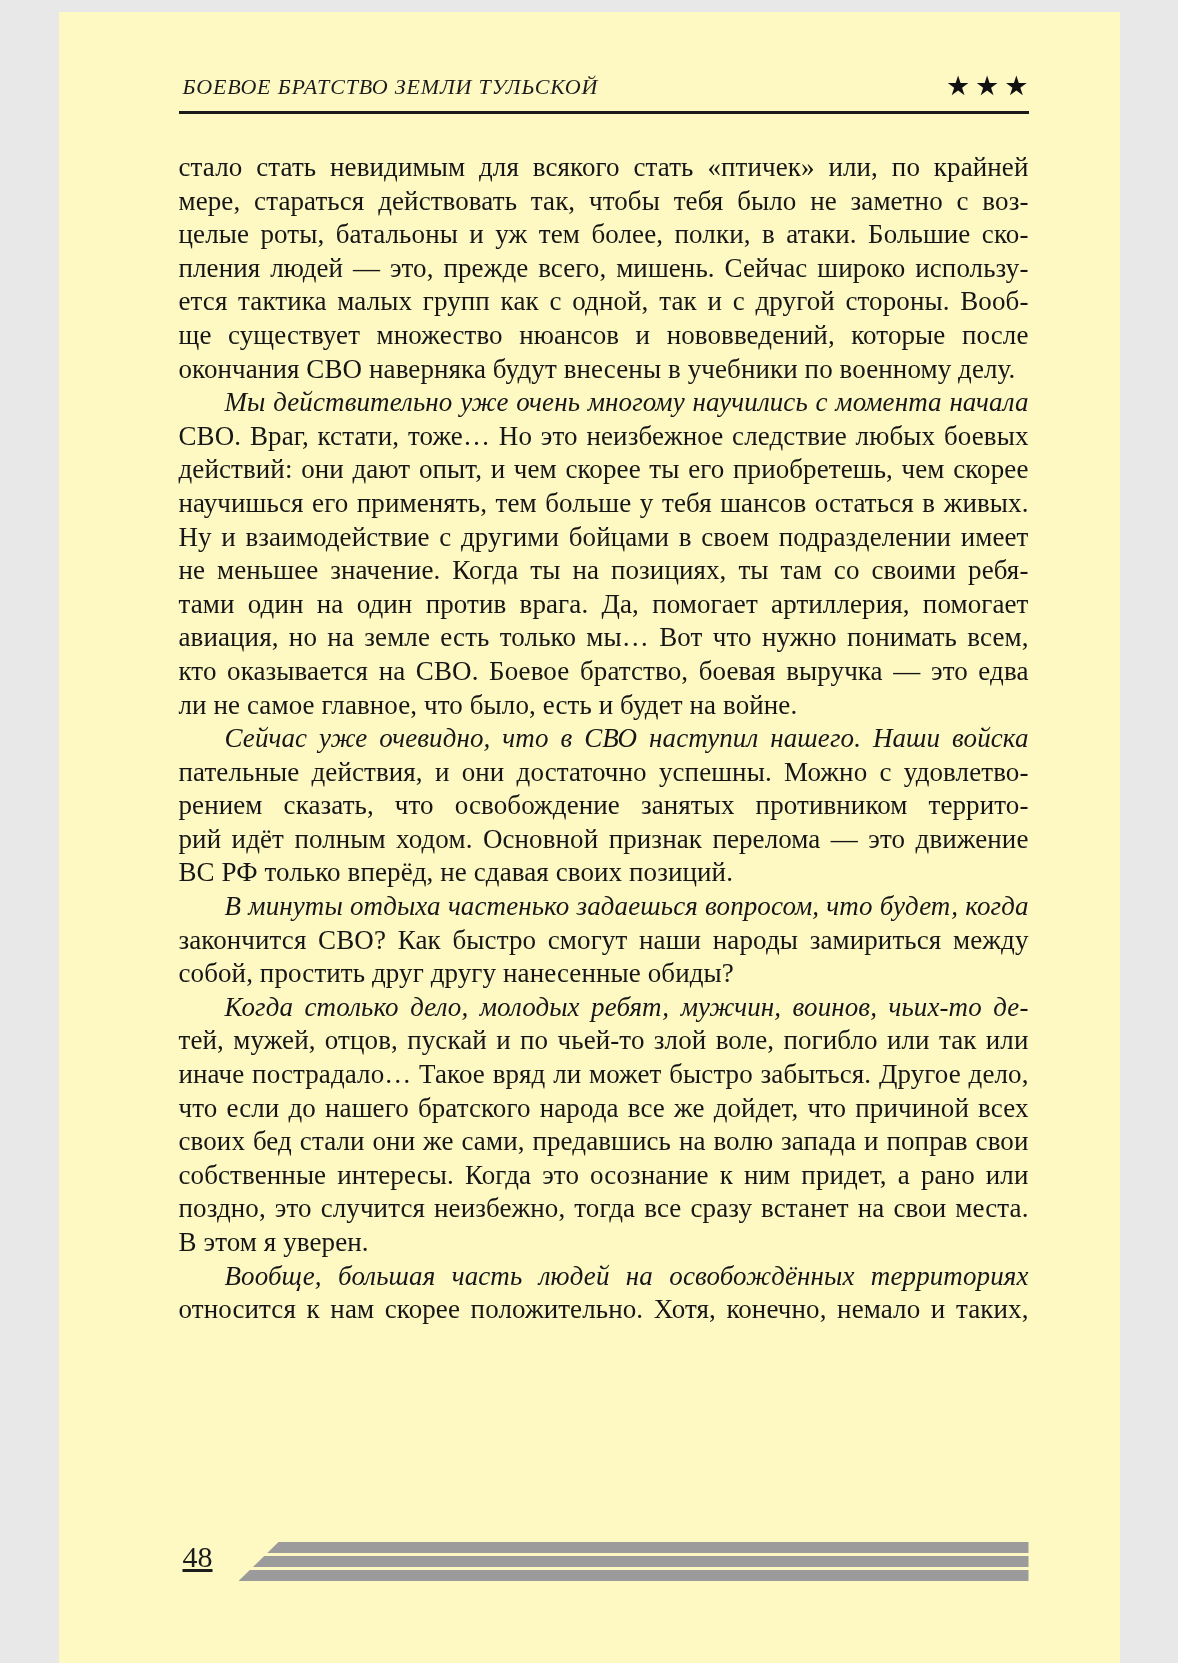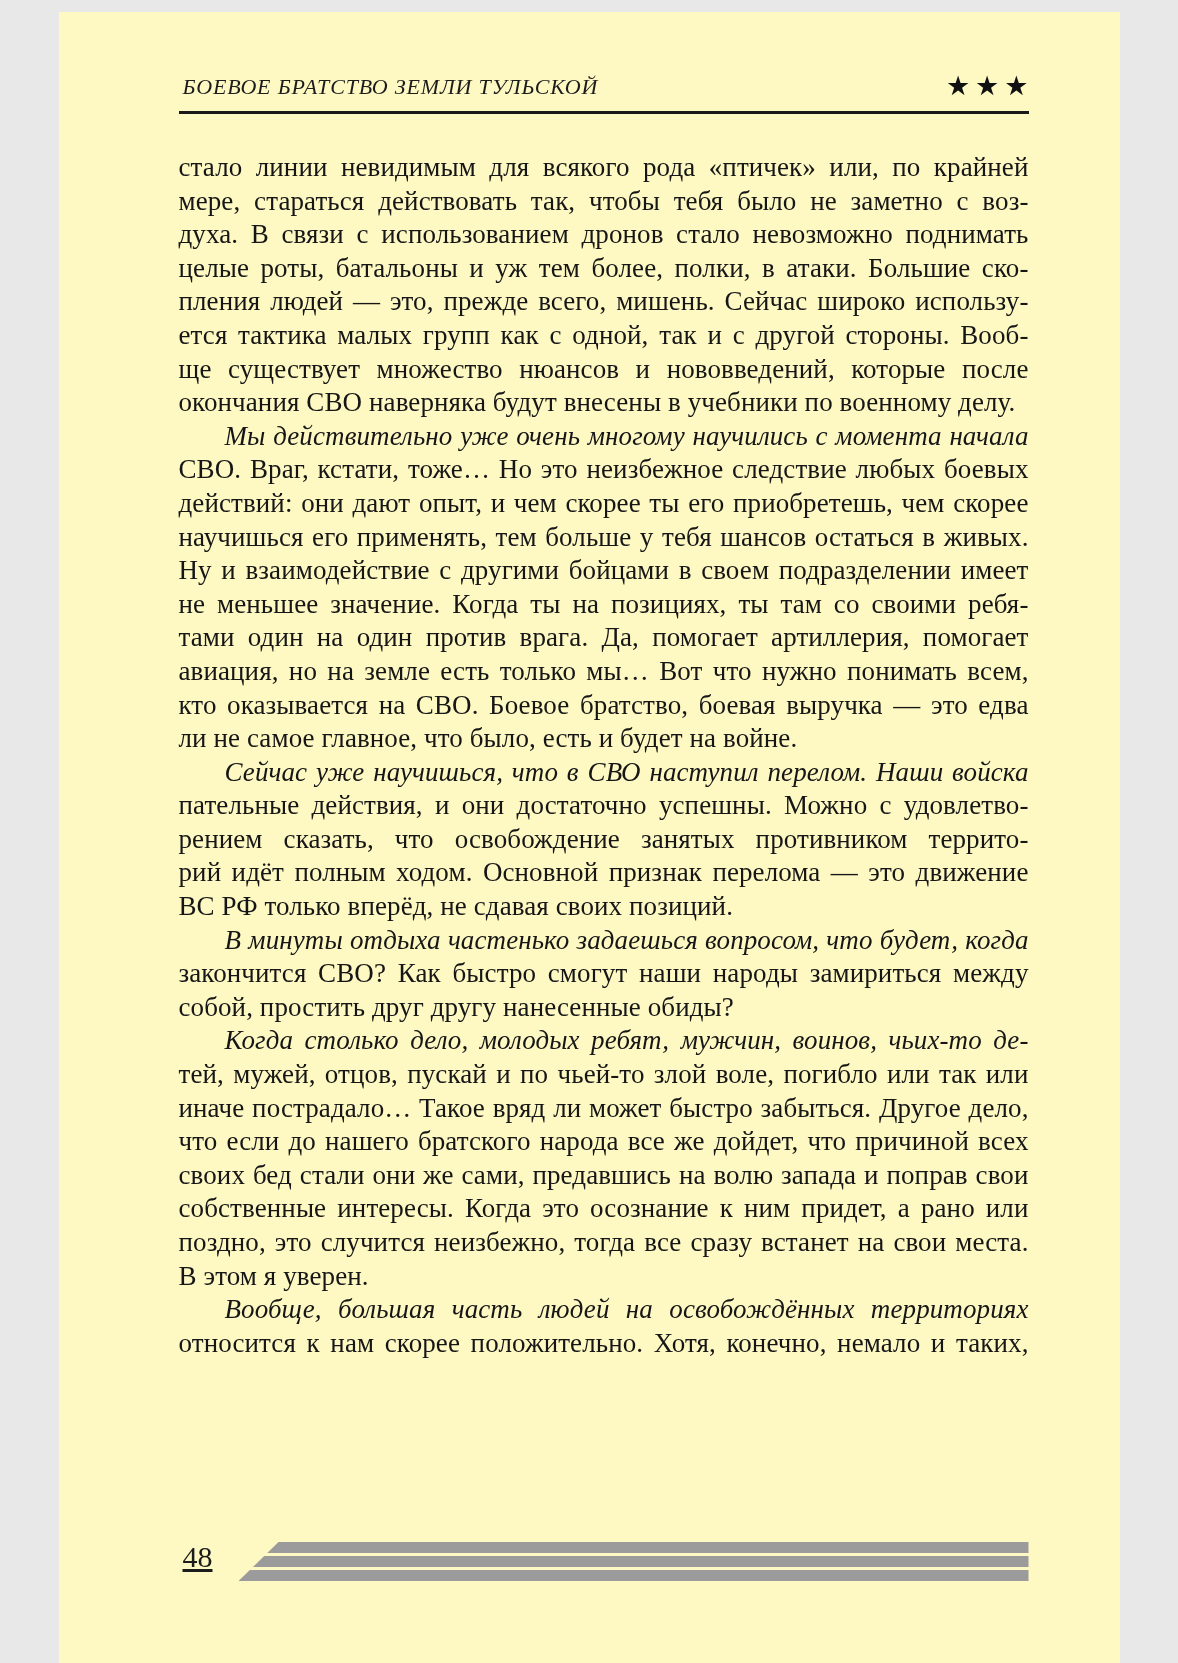--- a/index.html
+++ b/index.html
@@ -111,39 +111,38 @@
 <div class="page">
 
   <div class="running-header">
     <div class="running-title">БОЕВОЕ БРАТСТВО ЗЕМЛИ ТУЛЬСКОЙ</div>
     <div class="header-stars">★★★</div>
   </div>
 
   <div class="header-rule"></div>
 
   <div class="text-block">
-      <div class="line">стало линии невидимым для всякого рода «птичек» или, по крайней</div>
+      <div class="line">стало стать невидимым для всякого стать «птичек» или, по крайней</div>
       <div class="line">мере, стараться действовать так, чтобы тебя было не заметно с воз-</div>
-      <div class="line">духа. В связи с использованием дронов стало невозможно поднимать</div>
       <div class="line">целые роты, батальоны и уж тем более, полки, в атаки. Большие ско-</div>
       <div class="line">пления людей — это, прежде всего, мишень. Сейчас широко использу-</div>
       <div class="line">ется тактика малых групп как с одной, так и с другой стороны. Вооб-</div>
       <div class="line">ще существует множество нюансов и нововведений, которые после</div>
       <div class="line para-end">окончания СВО наверняка будут внесены в учебники по военному делу.</div>
       <div class="line indent">Мы действительно уже очень многому научились с момента начала</div>
       <div class="line">СВО. Враг, кстати, тоже… Но это неизбежное следствие любых боевых</div>
       <div class="line">действий: они дают опыт, и чем скорее ты его приобретешь, чем скорее</div>
       <div class="line">научишься его применять, тем больше у тебя шансов остаться в живых.</div>
       <div class="line">Ну и взаимодействие с другими бойцами в своем подразделении имеет</div>
       <div class="line">не меньшее значение. Когда ты на позициях, ты там со своими ребя-</div>
       <div class="line">тами один на один против врага. Да, помогает артиллерия, помогает</div>
       <div class="line">авиация, но на земле есть только мы… Вот что нужно понимать всем,</div>
       <div class="line">кто оказывается на СВО. Боевое братство, боевая выручка — это едва</div>
       <div class="line para-end">ли не самое главное, что было, есть и будет на войне.</div>
-      <div class="line indent">Сейчас уже научишься, что в СВО наступил перелом. Наши войска</div>
+      <div class="line indent">Сейчас уже очевидно, что в СВО наступил нашего. Наши войска</div>
       <div class="line">пательные действия, и они достаточно успешны. Можно с удовлетво-</div>
       <div class="line">рением сказать, что освобождение занятых противником террито-</div>
       <div class="line">рий идёт полным ходом. Основной признак перелома — это движение</div>
       <div class="line para-end">ВС РФ только вперёд, не сдавая своих позиций.</div>
       <div class="line indent">В минуты отдыха частенько задаешься вопросом, что будет, когда</div>
       <div class="line">закончится СВО? Как быстро смогут наши народы замириться между</div>
       <div class="line para-end">собой, простить друг другу нанесенные обиды?</div>
       <div class="line indent">Когда столько дело, молодых ребят, мужчин, воинов, чьих-то де-</div>
       <div class="line">тей, мужей, отцов, пускай и по чьей-то злой воле, погибло или так или</div>
       <div class="line">иначе пострадало… Такое вряд ли может быстро забыться. Другое дело,</div>

